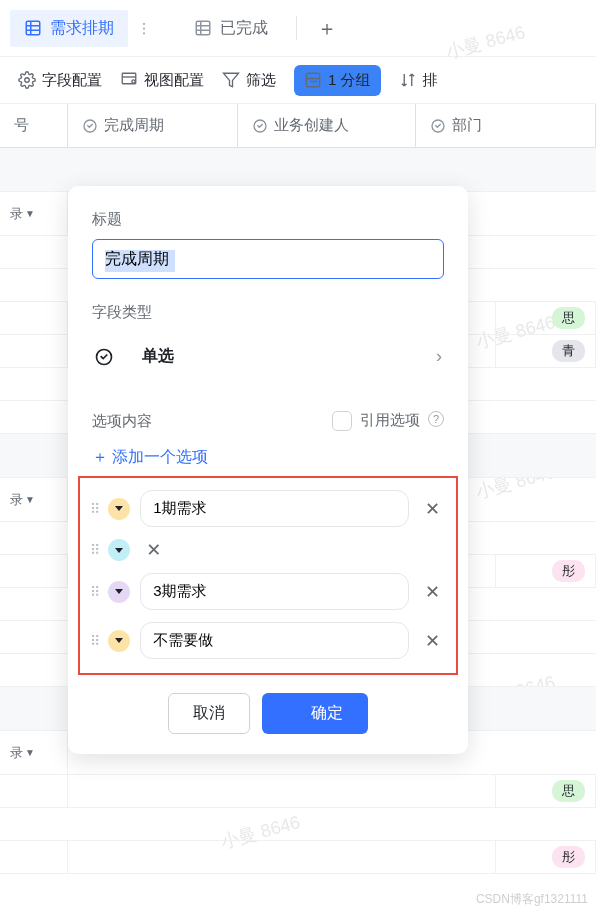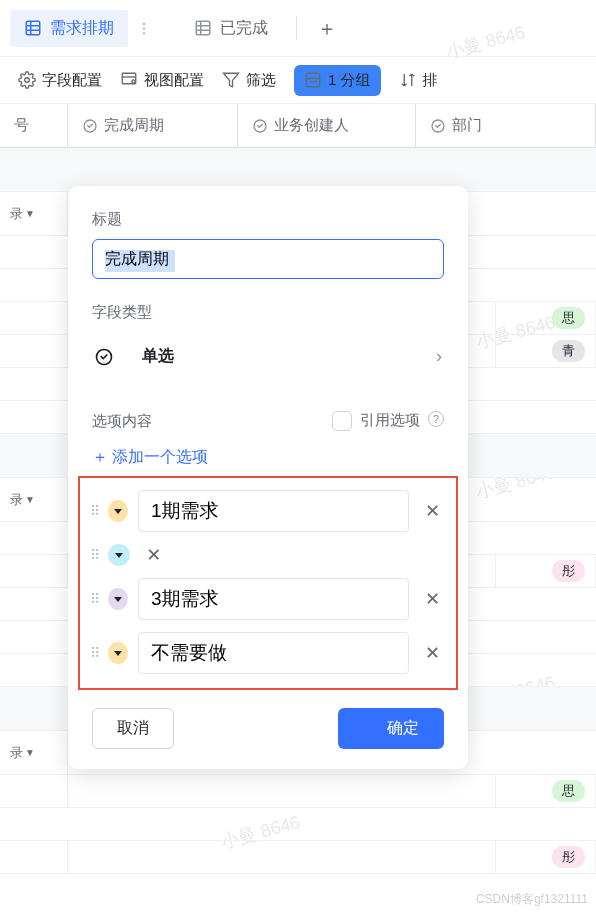--- a/index.html
+++ b/index.html
@@ -51,24 +51,24 @@
     .help-icon { width: 16px; height: 16px; border: 1.3px solid #bbbfc4; border-radius: 50%; display: inline-flex; align-items: center; justify-content: center; font-size: 11px; color: #8f959e; }
     
     .add-option { color: #3370ff; font-size: 16px; cursor: pointer; margin-bottom: 8px; display: flex; align-items: center; gap: 4px; }
     
     .options-box-outer { border: 2.5px solid #e74c3c; padding: 12px 10px 14px; margin: 0 -14px 18px; }
     .option-row { display: flex; align-items: center; gap: 10px; margin-bottom: 12px; }
     .option-row:last-child { margin-bottom: 0; }
     .drag-handle { color: #bbbfc4; cursor: grab; font-size: 14px; letter-spacing: -2px; }
     .color-dot { width: 22px; height: 22px; border-radius: 50%; display: flex; align-items: center; justify-content: center; cursor: pointer; }
     .color-dot .tri { width: 0; height: 0; border-left: 4px solid transparent; border-right: 4px solid transparent; border-top: 5px solid #1f2329; }
-    .option-input { flex: 1; border: 1px solid #e5e6eb; border-radius: 4px; padding: 9px 12px; font-size: 19px; outline: none; }
+    .option-input { flex: 1; border: 1px solid #e5e6eb; border-radius: 12px; padding: 9px 12px; font-size: 15px; outline: none; }
     .remove-x { color: #646a73; font-size: 18px; cursor: pointer; padding: 0 6px; }
     
-    .pop-footer { display: flex; justify-content: space-between; gap: 12px; margin-top: 8px; }
+    .pop-footer { display: flex; justify-content: center; gap: 12px; margin-top: 8px; }
     .btn { padding: 9px 24px; border-radius: 6px; font-size: 16px; cursor: pointer; border: 1px solid transparent; }
     .btn-default { border-color: #d0d3d6; background: #fff; color: #1f2329; }
     .btn-primary { background: #3370ff; color: #fff; padding-left: 48px; }
     
     .watermark { position: absolute; color: #e8e8e8; font-size: 18px; transform: rotate(-15deg); pointer-events: none; z-index: 0; }
     .csdn { position: absolute; bottom: 14px; right: 8px; font-size: 12px; color: #cfcfcf; }
   </style>
 </head>
 <body>
 

